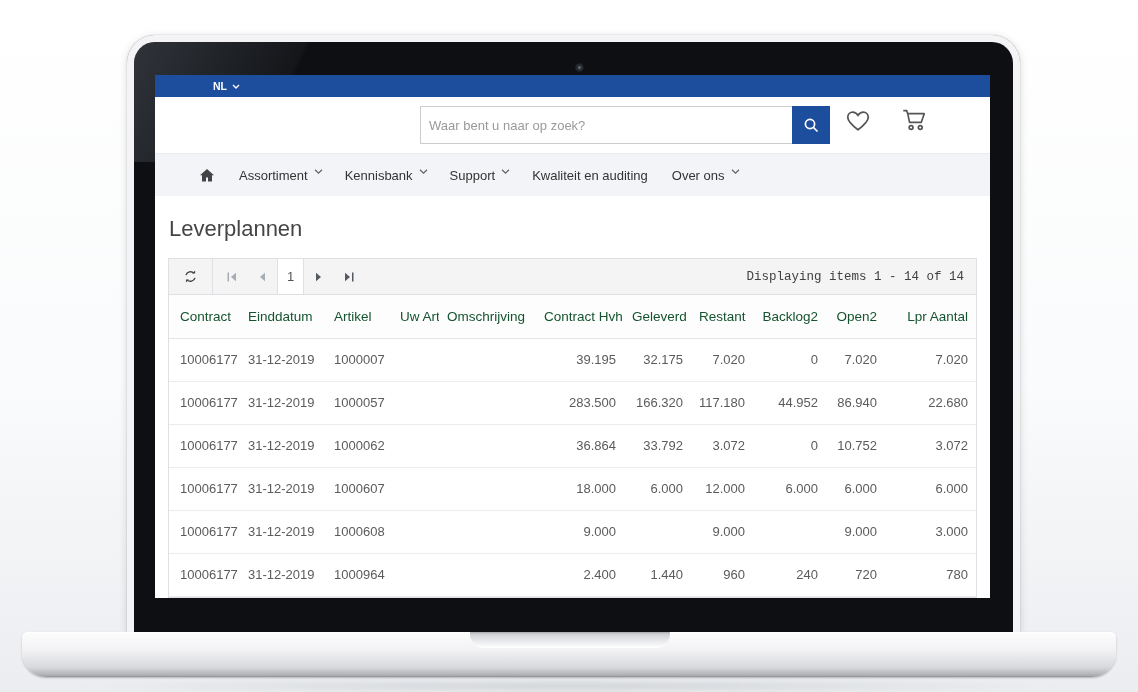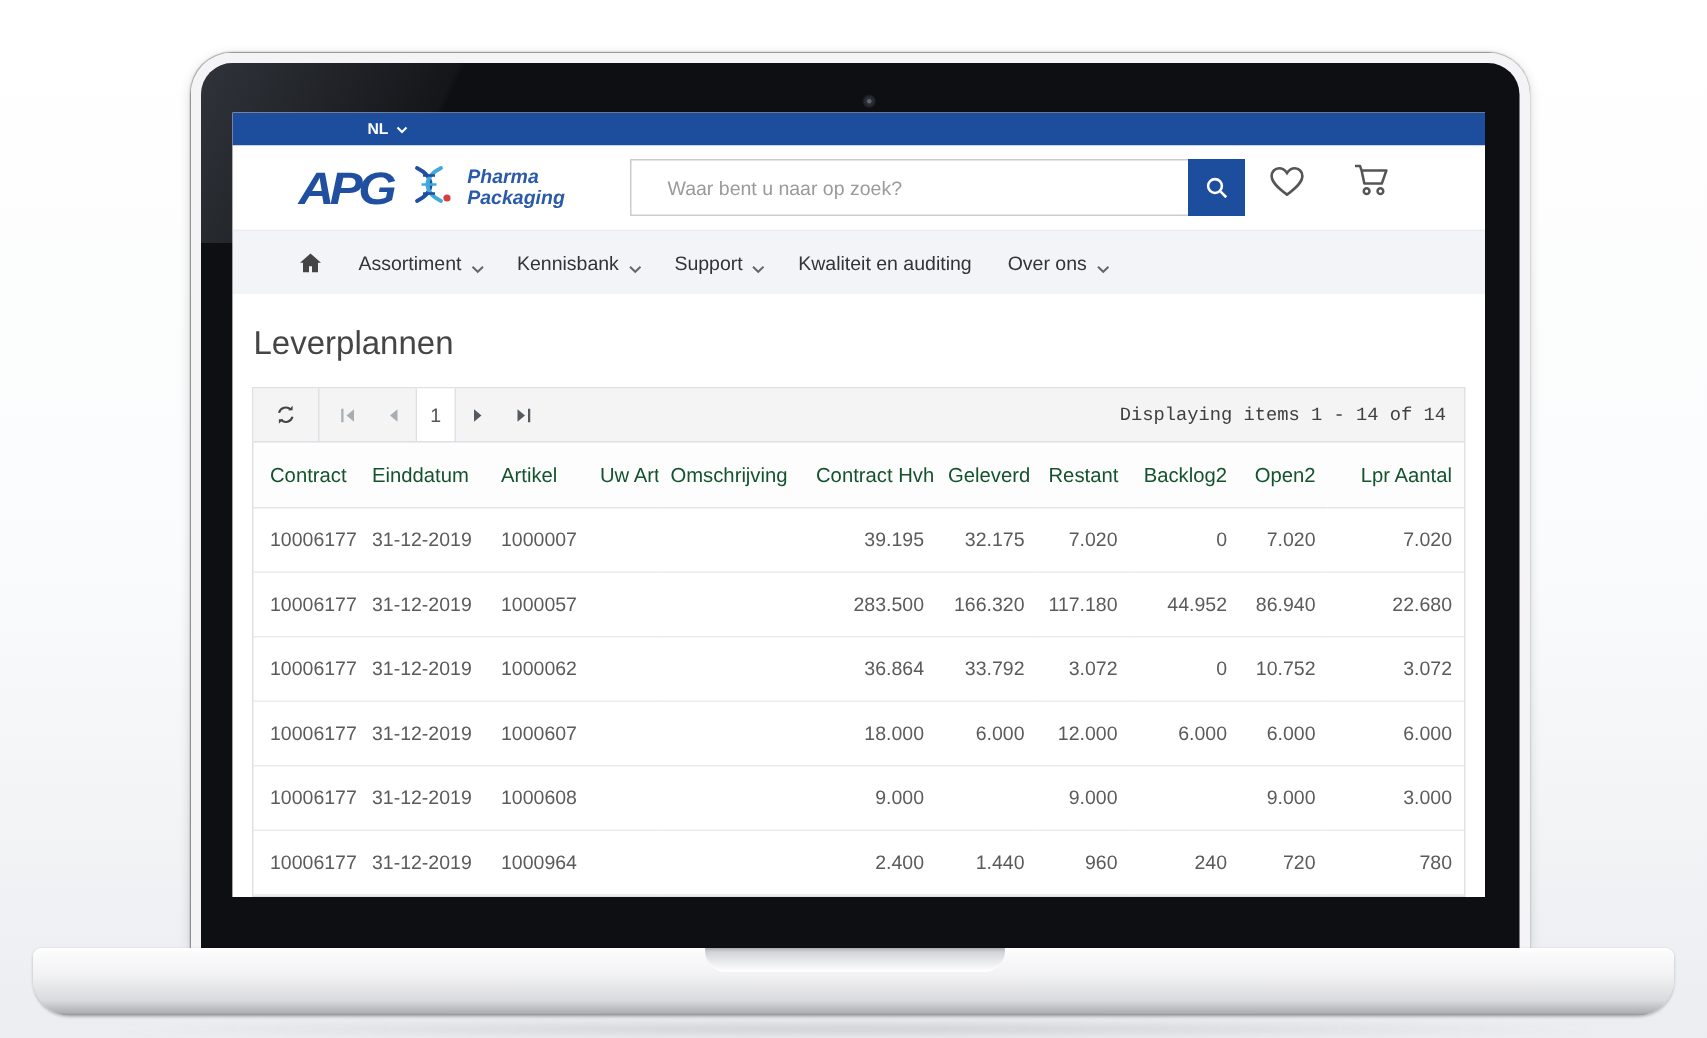--- a/index.html
+++ b/index.html
@@ -57,58 +57,58 @@
   }
 
   
   .topbar {
     height:22px; background:#1d4e9e; color:#fff;
     display:flex; align-items:center; justify-content:space-between;
     font-size:10.5px; font-weight:bold;
     padding:0 54px 0 58px;
   }
   .topbar-left, .topbar-right { display:flex; align-items:center; gap:18px; }
-  .topbar a, .topbar .tb-item { color:#fff; text-decoration:none; display:flex; align-items:center; gap:5px; cursor:pointer;margin-left:32px; }
+  .topbar a, .topbar .tb-item { color:#fff; text-decoration:none; display:flex; align-items:center; gap:5px; cursor:pointer; }
   .chev { display:inline-block; width:7px; height:7px; }
   .chev svg { display:block; }
 
   
   .site-header {
     height:56px; background:#fff; display:flex; align-items:center;
     padding:0 40px 0 44px; position:relative;
   }
   .logo { display:flex; align-items:center; gap:6px; cursor:pointer; }
   .logo-apg {
     font-size:33px; font-weight:bold; font-style:italic;
     color:#1f4f9e; letter-spacing:-3px; line-height:1; transform:scaleY(.92);
   }
   .logo-dna { margin-left:2px; }
   .logo-text { font-style:italic; font-weight:bold; color:#2a5aa8; font-size:13px; line-height:1.1; margin-left:2px; }
   .search-wrap {
     position:absolute; left:265px; top:9px; width:410px; height:38px; display:flex;
   }
   .search-input {
-    flex:1; border:1px solid #ccc; border-right:none; padding:0 24px;
+    flex:1; border:1px solid #ccc; border-right:none; padding:0 8px;
     font-size:13px; color:#444; outline:none; font-family:"Liberation Sans", sans-serif;
   }
   .search-input::placeholder { color:#9a9a9a; }
   .search-btn {
     width:38px; height:38px; background:#1d4e9e; border:none; cursor:pointer;
     display:flex; align-items:center; justify-content:center;
   }
   .header-icons { position:absolute; left:690px; top:10px; display:flex; gap:30px; align-items:center; }
   .hicon { cursor:pointer; color:#555; display:flex; }
 
   
   .mainnav {
     height:43px; background:#f3f4f7; display:flex; align-items:center;
     padding:0 44px; gap:24px; font-size:13px; color:#333;
     border-top:1px solid #ececef;
   }
-  .nav-item { display:flex; align-items:flex-end; gap:6px; cursor:pointer; white-space:nowrap; }
+  .nav-item { display:flex; align-items:flex-start; gap:6px; cursor:pointer; white-space:nowrap; }
   .nav-item .chev { color:#666; }
   .home-icon { color:#444; display:flex; cursor:pointer; }
 
   
   .content { padding:20px 13px 0 13px; background:#fff; }
   .page-title { font-size:22px; font-weight:normal; color:#454545; margin-bottom:16px; padding-left:1px; }
 
   
   .grid { border:1px solid #dee0e3; }
   .pager {
@@ -162,37 +162,20 @@
           <span class="chev">
             <svg width="8" height="7" viewBox="0 0 8 7">
                 <path d="M1 2l3 3 3-3" fill="none" stroke="#fff" stroke-width="1.4"></path>
               </svg>
           </span>
         </span>
       </div>
     </div>
 
     <div class="site-header">
-      <div class="logo">
-        <span class="logo-apg">APG</span>
-        <span class="logo-dna">
-          <svg width="34" height="30" viewBox="0 0 34 30">
-            <path d="M8 26C20 20 20 10 8 4" fill="none" stroke="#1f4f9e" stroke-width="2.6" stroke-linecap="round"></path>
-            <path d="M24 26C12 20 12 10 24 4" fill="none" stroke="#3fa9dc" stroke-width="2.6" stroke-linecap="round"></path>
-            <line x1="12" y1="9" x2="20" y2="9" stroke="#1f4f9e" stroke-width="1.8"></line>
-            <line x1="11" y1="15" x2="21" y2="15" stroke="#3fa9dc" stroke-width="1.8"></line>
-            <line x1="12" y1="21" x2="20" y2="21" stroke="#1f4f9e" stroke-width="1.8"></line>
-            <circle cx="28" cy="24" r="2.4" fill="#d43f3f"></circle>
-          </svg>
-        </span>
-        <span class="logo-text">
-          <div>Pharma</div>
-          <div>Packaging</div>
-        </span>
-      </div>
 
       <div class="search-wrap">
         <input class="search-input" type="text" placeholder="Waar bent u naar op zoek?" style="">
         <button class="search-btn">
           <span style="display:flex;">
             <svg width="17" height="17" viewBox="0 0 17 17">
                 <circle cx="7" cy="7" r="4.6" fill="none" stroke="#fff" stroke-width="1.7"></circle>
                 <line x1="10.6" y1="10.6" x2="14.5" y2="14.5" stroke="#fff" stroke-width="1.7"></line>
               </svg>
           </span>

